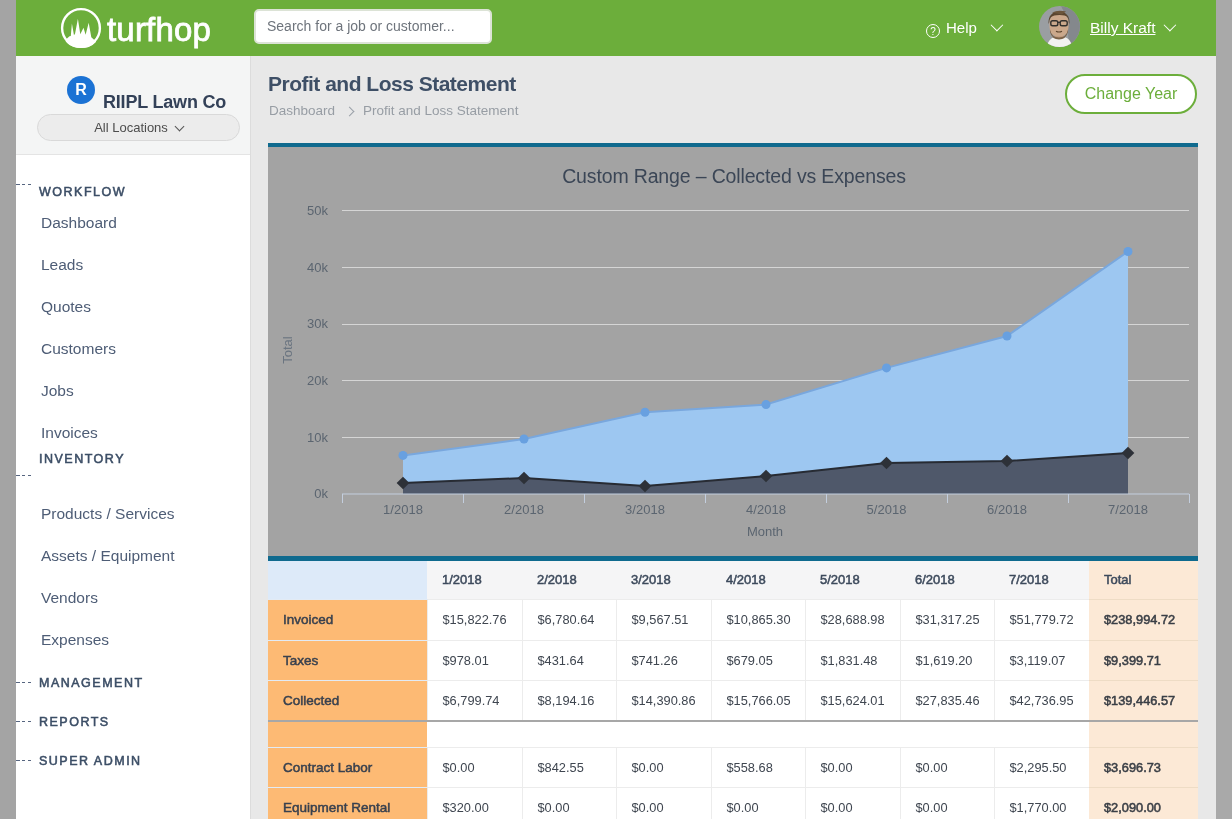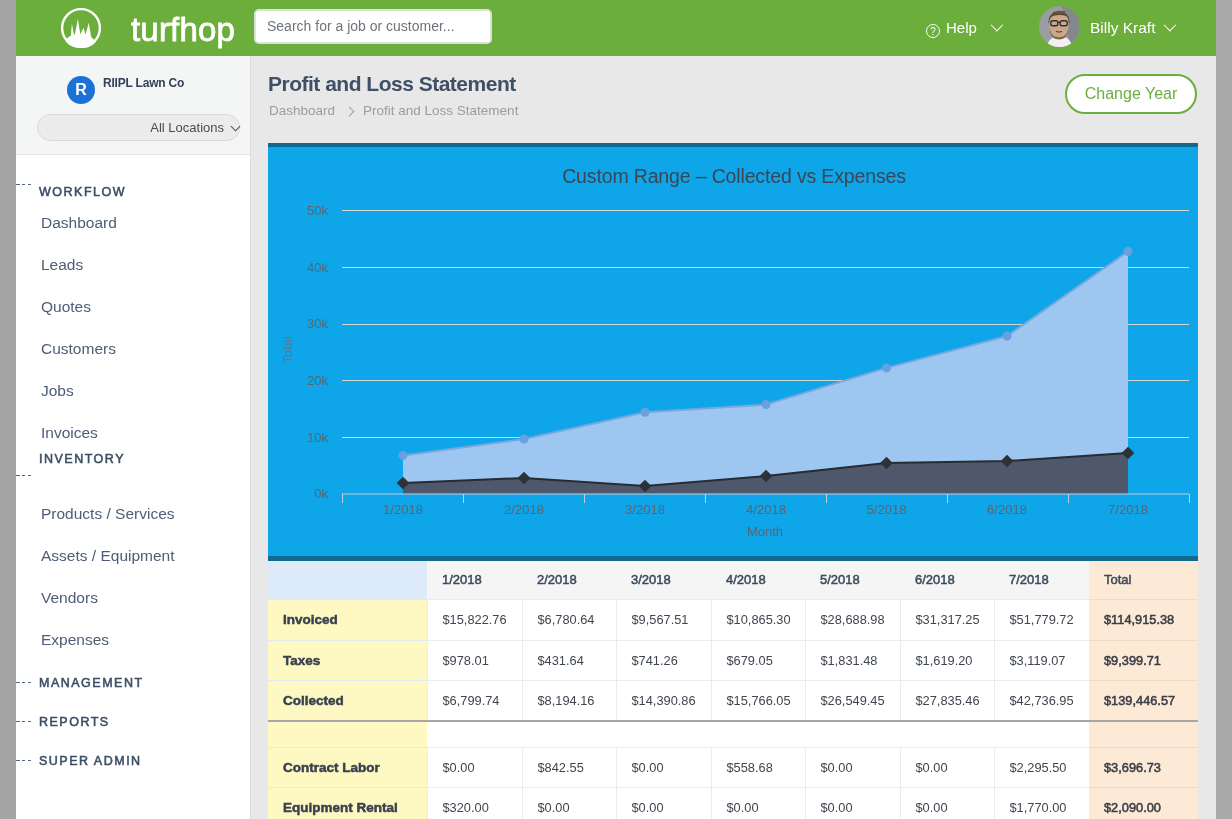--- a/index.html
+++ b/index.html
@@ -6,55 +6,55 @@
   html,body { width:1232px; height:819px; overflow:hidden; }
   body { font-family:"Liberation Sans", sans-serif; position:relative; background:#e8e8e8; }
   .abs { position:absolute; }
 
   .rail-left  { left:0; top:0; width:16px; height:819px; background:#a4a4a4; }
   .rail-right { left:1216px; top:0; width:16px; height:819px; background:#a9a9a9; }
 
   
   .topbar { left:16px; top:0; width:1200px; height:56px; background:#6cae3b; }
   .logo-circle { left:60px; top:7px; }
-  .wordmark { left:107px; top:11px; color:#fff; font-size:33px; letter-spacing:0.2px; font-weight:400;margin-left:24px; -webkit-text-stroke:0.8px #fff; }
+  .wordmark { left:107px; top:11px; color:#fff; font-size:33px; letter-spacing:0.2px; font-weight:400; -webkit-text-stroke:0.8px #fff; }
   .search { left:254px; top:9px; width:238px; height:35px; background:#fff; border:2px solid #dce3d6; border-radius:5px; color:#6e747c; font-size:14px; line-height:31px; padding-left:11px; }
   .helpwrap { left:926px; top:0; height:56px; color:#fff; font-size:15px; line-height:56px; }
   .hq { display:inline-block; width:14px; height:14px; border:1.4px solid #fff; border-radius:50%; text-align:center; line-height:13px; font-size:10px; vertical-align:-2px; margin-right:6px; }
   .chev { display:inline-block; width:9px; height:9px; border-right:1.6px solid #fff; border-bottom:1.6px solid #fff; transform:rotate(45deg) translateY(-2px); margin-left:14px; vertical-align:2px;}
   .avatar { left:1039px; top:6px; width:41px; height:41px; border-radius:50%; overflow:hidden; }
-  .uname { left:1090px; top:0; height:44px; color:#fff; font-size:15.5px; line-height:56px; } .uname .chev { margin-left:9px; }
+  .uname { left:1090px; top:0; height:44px; color:#fff; font-size:15.5px; line-height:56px;text-decoration:underline; } .uname .chev { margin-left:9px; }
 
   
   .sidebar { left:16px; top:56px; width:235px; height:763px; background:#fff; border-right:1px solid #dcdcdc; }
   .side-top { left:16px; top:56px; width:234px; height:99px; background:#f4f5f5; border-bottom:1px solid #e4e4e4;}
   .rbadge { left:67px; top:76px; width:28px; height:28px; border-radius:50%; background:#1b72d4; color:#fff; font-size:16px; font-weight:bold; text-align:center; line-height:28px; }
-  .cname { left:103px; top:76px; font-size:12px; font-weight:bold; letter-spacing:-0.2px; color:#334158; }
-  .locpill { left:37px; top:114px; width:203px; height:27px; background:#ececec; border:1px solid #d9d9d9; border-radius:14px; font-size:13px; color:#4c4c4c; text-align:right; line-height:25px; }
+  .cname { left:103px; top:92px; font-size:18px; font-weight:bold; letter-spacing:-0.2px; color:#334158; }
+  .locpill { left:37px; top:114px; width:203px; height:27px; background:#ececec; border:1px solid #d9d9d9; border-radius:14px; font-size:13px; color:#4c4c4c; text-align:center; line-height:25px; }
   .locpill .pchev { display:inline-block; width:7px; height:7px; border-right:1.4px solid #555; border-bottom:1.4px solid #555; transform:rotate(45deg); margin-left:8px; vertical-align:2px; }
 
   .navhead { left:39px; font-size:12.5px; font-weight:normal; -webkit-text-stroke:0.55px #3c4e66; letter-spacing:1.5px; color:#3c4e66; }
   .navdash { left:16px; width:16px; height:1.5px; background:repeating-linear-gradient(90deg,#566580 0 3.5px,transparent 3.5px 5.8px); }
   .navitem { left:41px; font-size:15.5px; color:#4e5d76; }
 
   
   .ptitle { left:268px; top:72px; font-size:21px; font-weight:bold; letter-spacing:-0.5px; color:#3e4f66; }
   .crumbs { left:269px; top:103px; font-size:13.5px; color:#979da4; }
   .crumbs .sep { display:inline-block; width:7px; height:7px; border-right:1.5px solid #9aa0a8; border-bottom:1.5px solid #9aa0a8; transform:rotate(-45deg); margin:0 10px 0 11px; }
   .btn-year { left:1065px; top:74px; width:132px; height:40px; border:2.5px solid #6cae3b; border-radius:20px; background:#fff; color:#6cae3b; font-size:16px; text-align:center; line-height:35px; }
 
-  .chartcard { left:268px; top:143px; width:930px; height:413px; background:#0ea5e9; border-top:4px solid #0f6a8e; }
+  .chartcard { left:268px; top:143px; width:930px; height:413px; background:#a3a3a3; border-top:4px solid #0f6a8e; }
 
   
   .tablecard { left:268px; top:556px; width:930px; height:263px; background:#fff; border-top:5px solid #0f6a8e; }
   table.pl { border-collapse:collapse; table-layout:fixed; width:930px; }
   table.pl td { font-size:12.8px; color:#3f4650; padding-left:15px; height:40px; background:#fff; border-top:1px solid #ececec; border-left:1px solid #ececec; }
   table.pl td:first-child { border-left:none; }
   table.pl tr.hdr td { height:38px; background:#f5f5f6; font-weight:normal; -webkit-text-stroke:0.5px #3d4a5c; font-size:13px; color:#3d4a5c; border:none; }
-  table.pl td.lbl { background:#fef9c3; font-weight:bold; -webkit-text-stroke:0.5px #39414e; font-size:13.5px; color:#39414e; border-left:none; border-top:1px solid #e2ebf5;}
+  table.pl td.lbl { background:#fdba74; font-weight:normal; -webkit-text-stroke:0.5px #39414e; font-size:13.5px; color:#39414e; border-left:none; border-top:1px solid #e2ebf5;}
   table.pl tr.hdr td.lbl { background:#ddeaf9; }
   table.pl td.tot { background:#fce9d6; font-weight:normal; -webkit-text-stroke:0.55px #3a3f46; font-size:12.8px; color:#3a3f46; border-top:1px solid #eedcc5; border-left:none; }
   table.pl tr.hdr td.tot { background:#fce9d6; }
   table.pl tr.gap td { height:27px; border:none; }
   .tsep { left:268px; top:720px; width:930px; height:2px; background:#a7a7a7; }
 </style>
 </head>
 <body>
 <div class="abs rail-left"></div>
 <div class="abs rail-right"></div>
@@ -208,40 +208,40 @@
         </tr>
   <tr style="height:41px">
           <td class="lbl">Invoiced</td>
           <td>$15,822.76</td>
           <td>$6,780.64</td>
           <td>$9,567.51</td>
           <td>$10,865.30</td>
           <td>$28,688.98</td>
           <td>$31,317.25</td>
           <td>$51,779.72</td>
-          <td class="tot">$114,915.38</td>
+          <td class="tot">$238,994.72</td>
         </tr>
   <tr>
           <td class="lbl">Taxes</td>
           <td>$978.01</td>
           <td>$431.64</td>
           <td>$741.26</td>
           <td>$679.05</td>
           <td>$1,831.48</td>
           <td>$1,619.20</td>
           <td>$3,119.07</td>
           <td class="tot">$9,399.71</td>
         </tr>
   <tr>
           <td class="lbl">Collected</td>
           <td>$6,799.74</td>
           <td>$8,194.16</td>
           <td>$14,390.86</td>
           <td>$15,766.05</td>
-          <td>$26,549.45</td>
+          <td>$15,624.01</td>
           <td>$27,835.46</td>
           <td>$42,736.95</td>
           <td class="tot">$139,446.57</td>
         </tr>
   <tr class="gap">
           <td class="lbl"></td>
           <td></td>
           <td></td>
           <td></td>
           <td></td>

